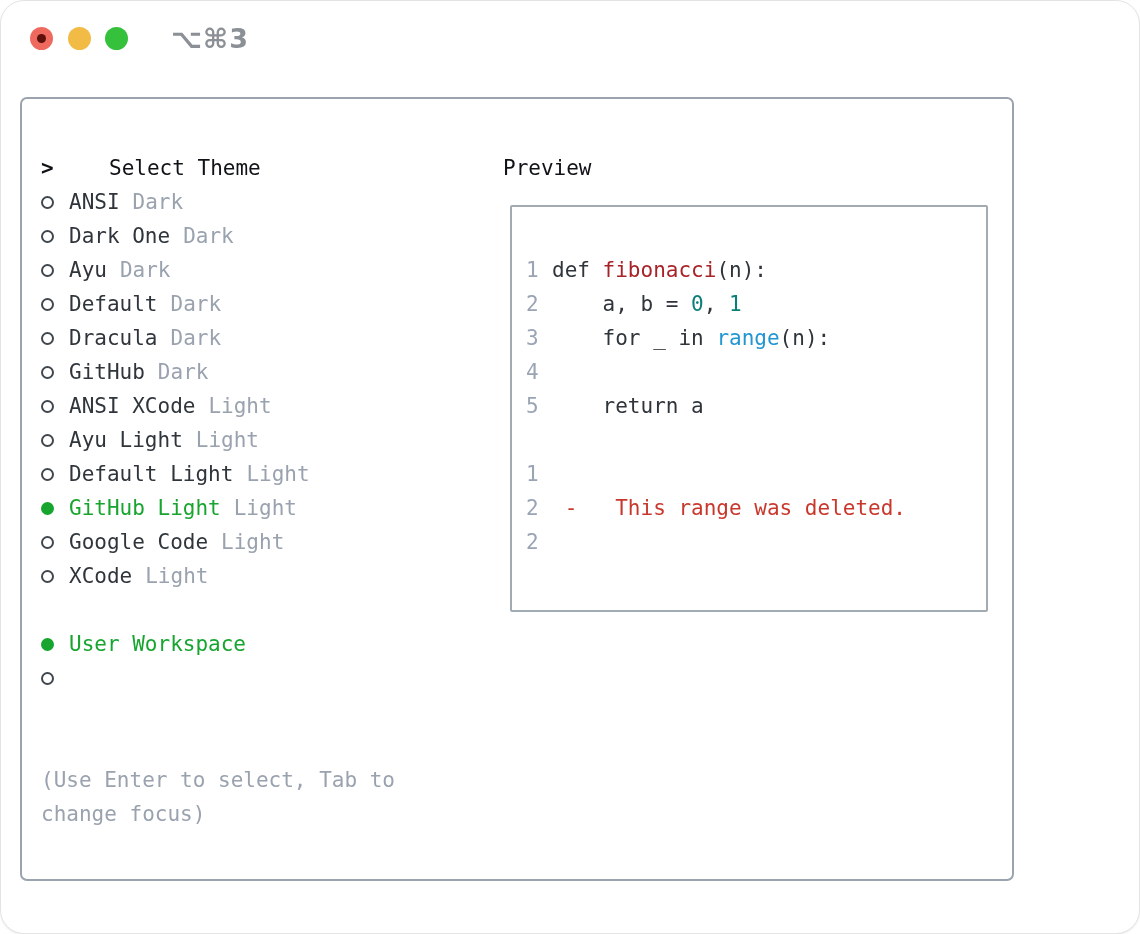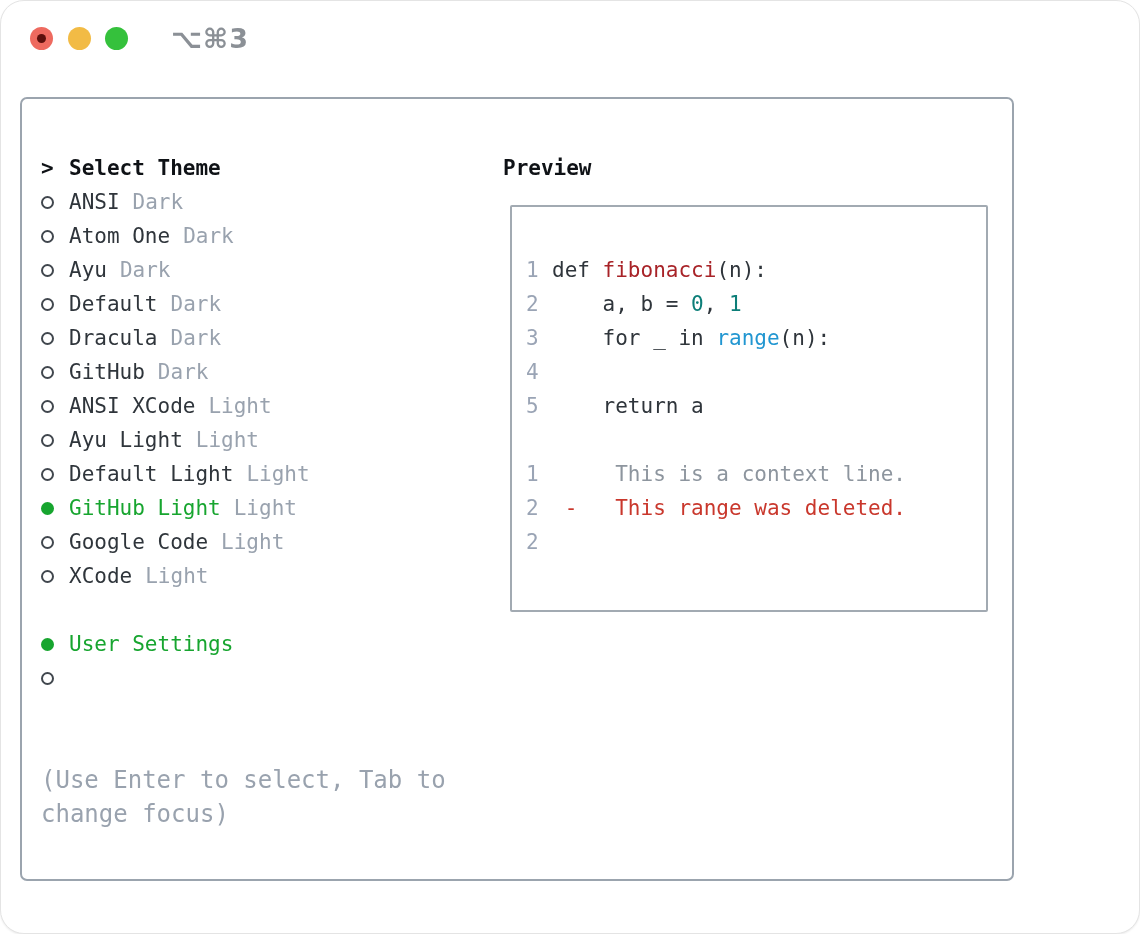--- a/index.html
+++ b/index.html
@@ -44,33 +44,33 @@
     position:absolute;left:19px;top:96px;width:994px;height:784px;
     border:2px solid var(--border);border-radius:7px;background:#fff;
   }
   
   .theme-list{position:absolute;left:19px;top:52px;}
   .apply-list{position:absolute;left:19px;top:528px;}
   .row{display:flex;align-items:center;height:34px;font-size:21px;color:var(--ink);}
   .marker{width:28px;display:flex;align-items:center;flex:none;}
   .dot{width:13px;height:13px;border-radius:50%;border:2px solid #41474e;}
   .prompt{font-weight:bold;color:var(--ink-strong);}
-  .hdr .name{font-weight:bold;color:var(--ink-strong);}
+  .hdr .name{font-weight:normal;color:var(--ink-strong);margin-left:40px;}
   .name{white-space:pre;}
   .suffix{color:var(--muted);margin-left:13px;white-space:pre;}
   .row[data-selected="true"] .name{color:var(--green);}
   .row[data-selected="true"] .dot{background:var(--green);border-color:var(--green);}
   .hint{
     position:absolute;left:19px;top:664px;width:430px;
-    font-size:24px;line-height:34px;color:var(--muted);
+    font-size:21px;line-height:34px;color:var(--muted);
   }
   
   .preview-title{
     position:absolute;left:481px;top:52px;height:34px;line-height:34px;
-    font-size:21px;font-weight:bold;color:var(--ink-strong);
+    font-size:21px;font-weight:normal;color:var(--ink-strong);
   }
   .preview-box{
     position:absolute;left:488px;top:106px;width:478px;height:407px;
     border:2px solid #a2aab2;border-radius:2px;background:#fff;
     padding:46px 10px 0 14px;
   }
   .cl{display:flex;height:34px;align-items:center;font-size:21px;}
   .ln{width:26px;flex:none;color:var(--lnum);}
   .code{white-space:pre;color:var(--ink);}
   .code [data-c="plain"]{color:var(--ink);}
@@ -108,21 +108,21 @@
         <span class="marker">
             <span class="dot"></span>
           </span>
         <span class="name">ANSI</span>
         <span class="suffix">Dark</span>
       </div>
       <div class="row" data-selected="false">
         <span class="marker">
             <span class="dot"></span>
           </span>
-        <span class="name">Atom One</span>
+        <span class="name">Dark One</span>
         <span class="suffix">Dark</span>
       </div>
       <div class="row" data-selected="false">
         <span class="marker">
             <span class="dot"></span>
           </span>
         <span class="name">Ayu</span>
         <span class="suffix">Dark</span>
       </div>
       <div class="row" data-selected="false">
@@ -188,21 +188,21 @@
         <span class="name">XCode</span>
         <span class="suffix">Light</span>
       </div>
     </div>
 
     <div class="apply-list">
       <div class="row" data-selected="true">
         <span class="marker">
             <span class="dot"></span>
           </span>
-        <span class="name">User Settings</span>
+        <span class="name">User Workspace</span>
       </div>
       <div class="row" data-selected="false">
         <span class="marker">
             <span class="dot"></span>
           </span>
       </div>
     </div>
 
     <div class="hint">(Use Enter to select, Tab to change focus)</div>
 
@@ -226,21 +226,20 @@
       </div>
       <div class="cl">
         <span class="ln">5</span>
         <span class="code"><span data-c="plain">    return a</span></span>
       </div>
 
       <div class="blank"></div>
 
       <div class="cl">
         <span class="ln">1</span>
-        <span class="code"><span data-c="context">     This is a context line.</span></span>
       </div>
       <div class="cl">
         <span class="ln">2</span>
         <span class="code"><span data-c="deleted"> -   This range was deleted.</span></span>
       </div>
       <div class="cl">
         <span class="ln">2</span>
       </div>
     </div>
 

